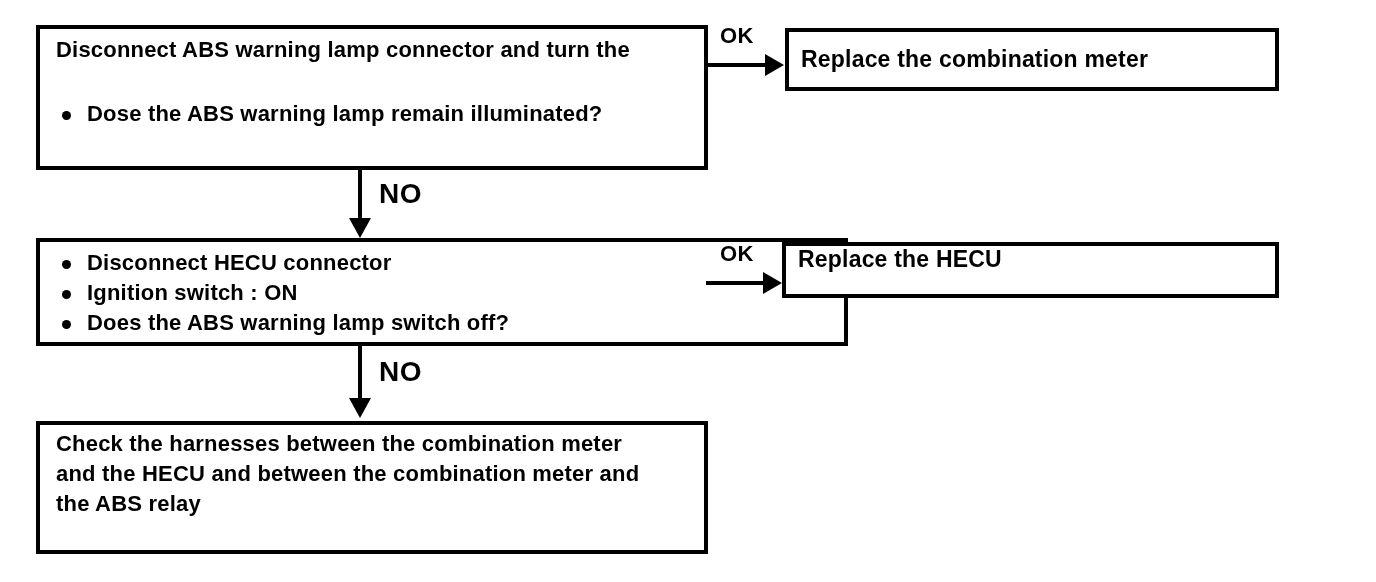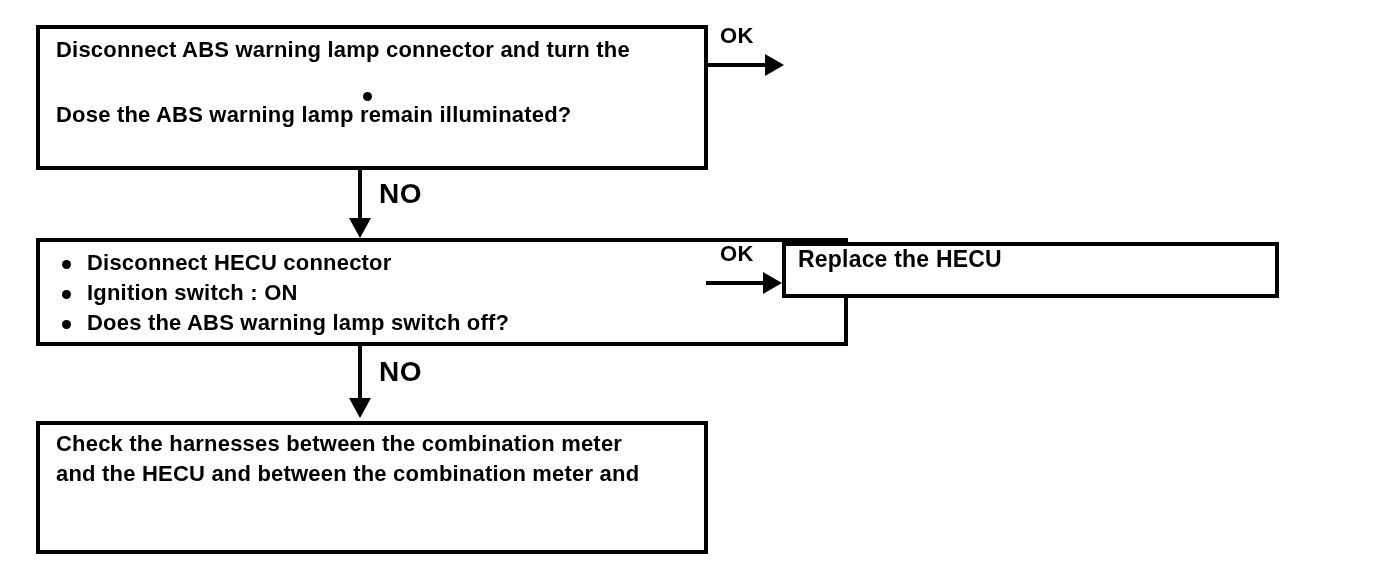--- a/index.html
+++ b/index.html
@@ -41,21 +41,21 @@
     letter-spacing: 0.2px;
   }
   .bullet-row {
     display: flex;
     align-items: baseline;
     font-size: 22px;
     line-height: 30px;
     white-space: nowrap;
     letter-spacing: 0.2px;
   }
-  .bullet-row.spaced { margin-top: 26px; flex-direction: column; }
+  .bullet-row.spaced { margin-top: 34px; }
   .dot {
     width: 9px;
     height: 9px;
     border-radius: 50%;
     background: #000000;
     flex: 0 0 auto;
     margin-right: 16px;
     margin-left: 6px;
     align-self: center;
     transform: translateY(1px);
@@ -96,20 +96,23 @@
     <div class="bullet-row spaced">
       <span class="dot"></span>
       <span>Dose the ABS warning lamp remain illuminated?</span>
     </div>
   </div>
 
   <div class="line hline1"></div>
   <div class="arrowhead right1"></div>
   <div class="edge-label lbl-ok ok1">OK</div>
 
+  <div class="box box-result1">
+    <div class="result-text">Replace the combination meter</div>
+  </div>
 
   <div class="line vline1"></div>
   <div class="arrowhead down1"></div>
   <div class="edge-label lbl-no no1">NO</div>
 
   <div class="box box-step2">
     <div class="bullet-row">
       <span class="dot"></span>
       <span>Disconnect HECU connector</span>
     </div>
@@ -131,15 +134,16 @@
     <div class="result-text">Replace the HECU</div>
   </div>
 
   <div class="line vline2"></div>
   <div class="arrowhead down2"></div>
   <div class="edge-label lbl-no no2">NO</div>
 
   <div class="box box-step3">
     <div class="txt-line">Check the harnesses between the combination meter</div>
     <div class="txt-line">and the HECU and between the combination meter and</div>
+    <div class="txt-line">the ABS relay</div>
   </div>
 
 </div>
 
 </body></html>

